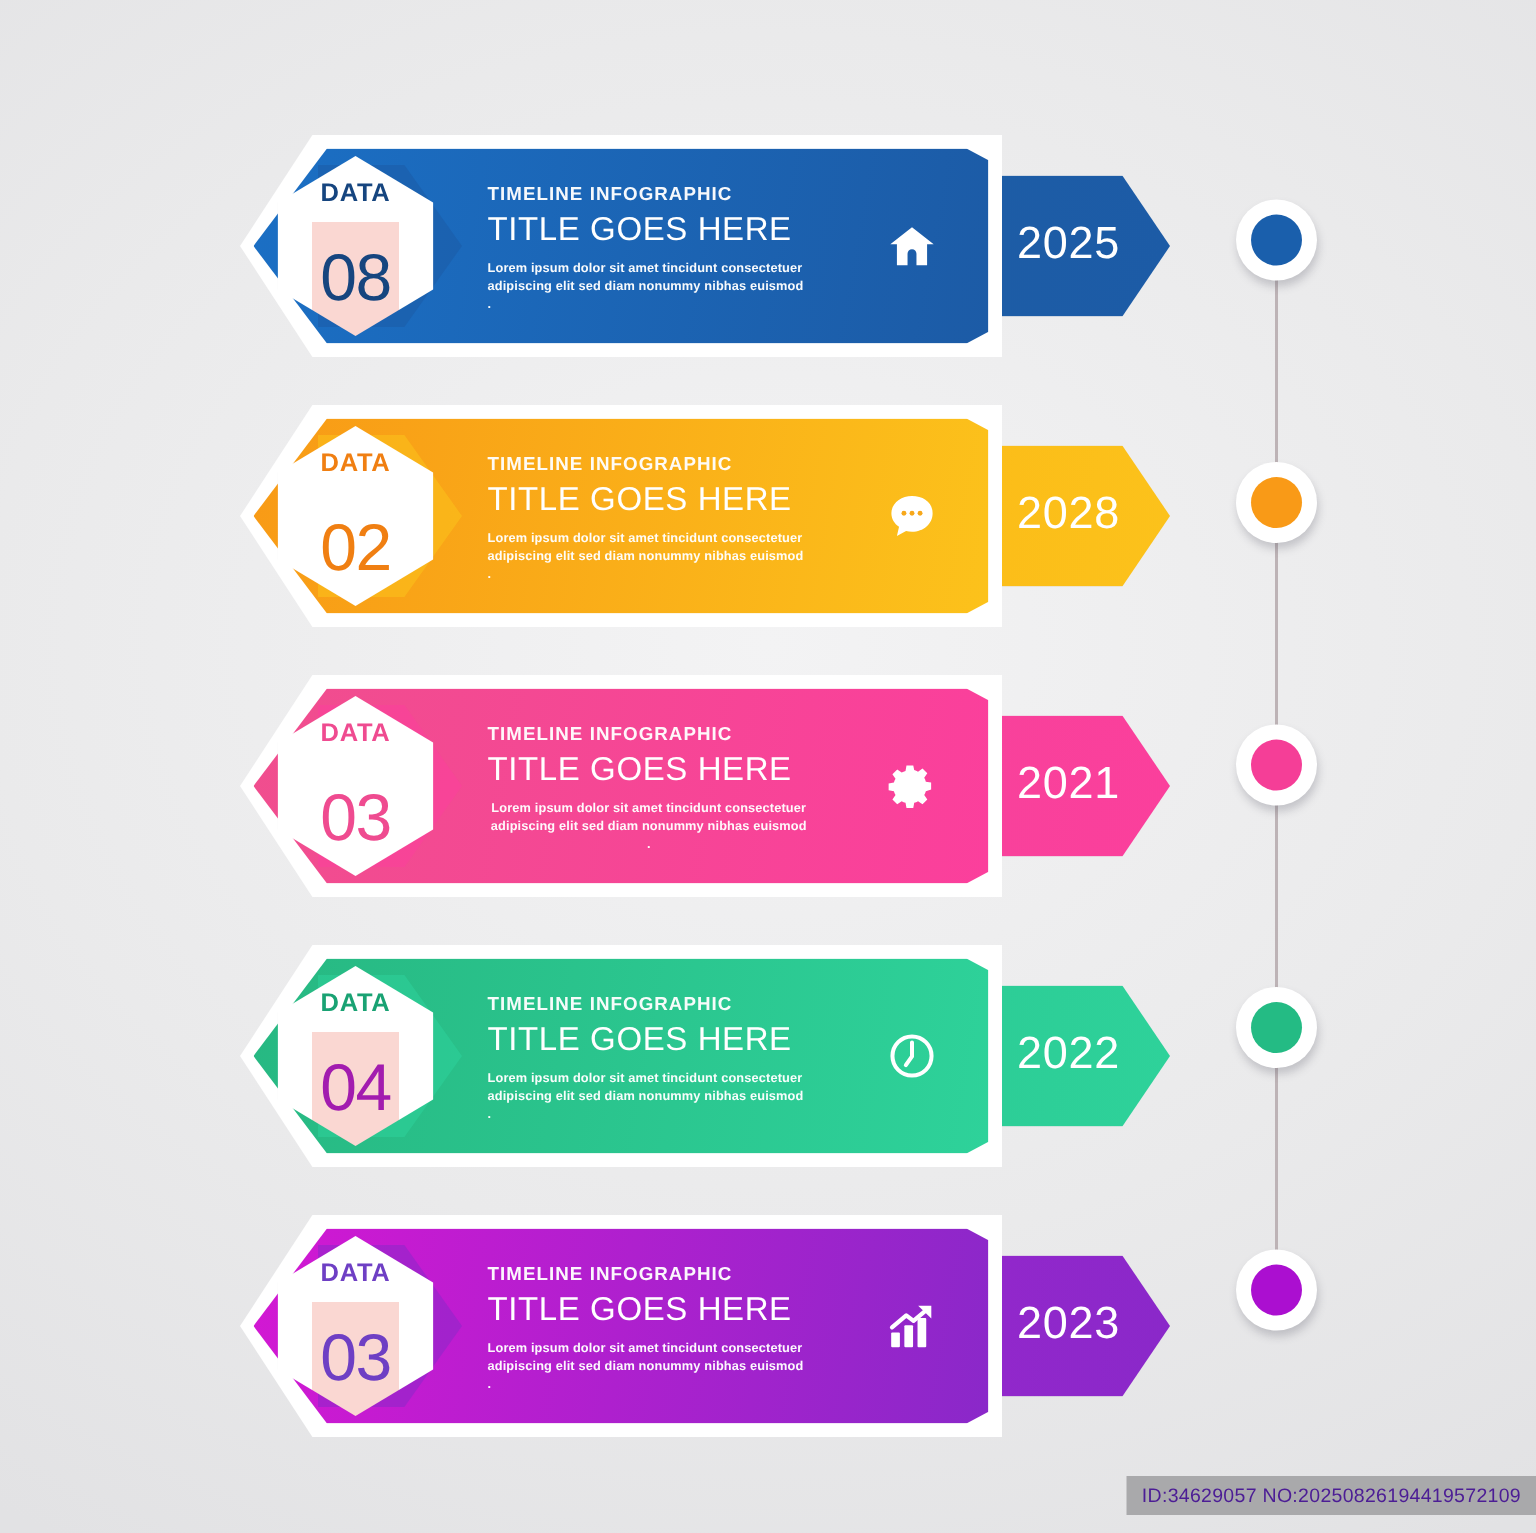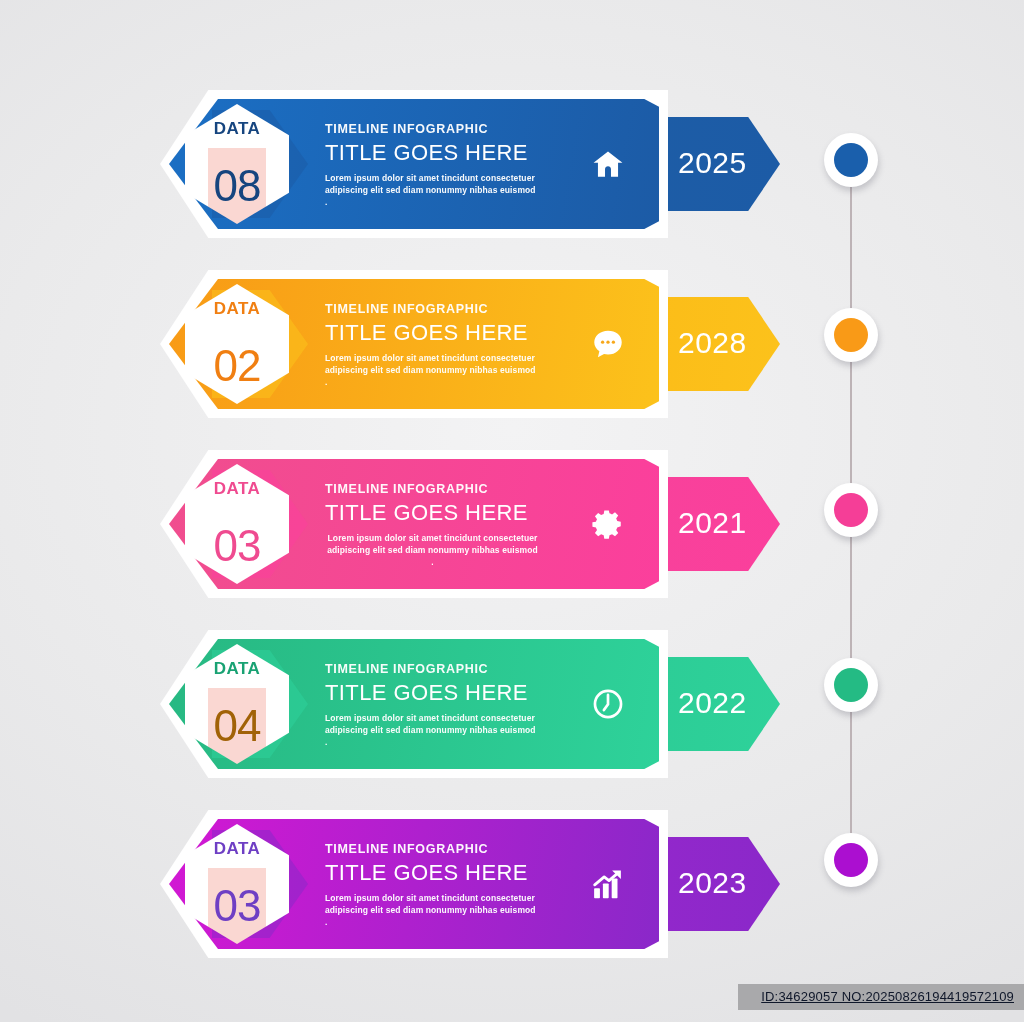--- a/index.html
+++ b/index.html
@@ -199,26 +199,25 @@
     font-weight:bold;
     color:#ffffff;
     text-shadow:
       -1px -1px 0 #d2d2d4, 1px -1px 0 #d2d2d4,
       -1px  1px 0 #d2d2d4, 1px  1px 0 #d2d2d4;
   }
   #idbadge {
     position:absolute;
     right:0px; bottom:12px;
     background:#a9a9ab;
-    color:#0f172a;
+    color:#4c1d95;
     font-size:13px;
-    padding:5px 10px 6px 23px;
+    padding:5px 10px 6px 10px;
     letter-spacing:.2px;
     white-space:nowrap;
-    text-decoration:underline;
   }
 </style>
 </head>
 <body>
 
 <div id="stage">
 
   <div id="rows-container">
       <div class="row" style="top: 86px;">
         <div class="row-inner">
@@ -303,21 +302,21 @@
       <div class="row" style="top: 626px;">
         <div class="row-inner">
           <div class="ribbon" style="background:linear-gradient(95deg,#2bc893 0%, #2ed29a 100%);"></div>
           <div class="plate"></div>
           <div class="body" style="background:linear-gradient(100deg,#27b882 0%, #2ed29a 100%);"></div>
           <div class="wedge" style="background:#2ed29a;"></div>
           <div class="hex-outer">
             <div class="hex-label" style="color:#19a273;">DATA</div>
             <div class="hex-num-wrap">
               <div class="hex-hl"></div>
-              <div class="hex-num" style="color:#a16207;">04</div>
+              <div class="hex-num" style="color:#a21caf;">04</div>
             </div>
           </div>
           <div class="texts">
             <div class="eyebrow">TIMELINE INFOGRAPHIC</div>
             <div class="headline">TITLE GOES HERE</div>
             <div class="desc">Lorem ipsum dolor sit amet tincidunt consectetuer adipiscing elit sed diam nonummy nibhas euismod .</div>
           </div>
           <div class="icon-holder" style="left:425px; top:55px;">
             <svg viewBox="0 0 24 24" width="34" height="34" fill="none" stroke="currentColor" stroke-width="1.9">
               <circle cx="12" cy="12" r="9.2"></circle>

